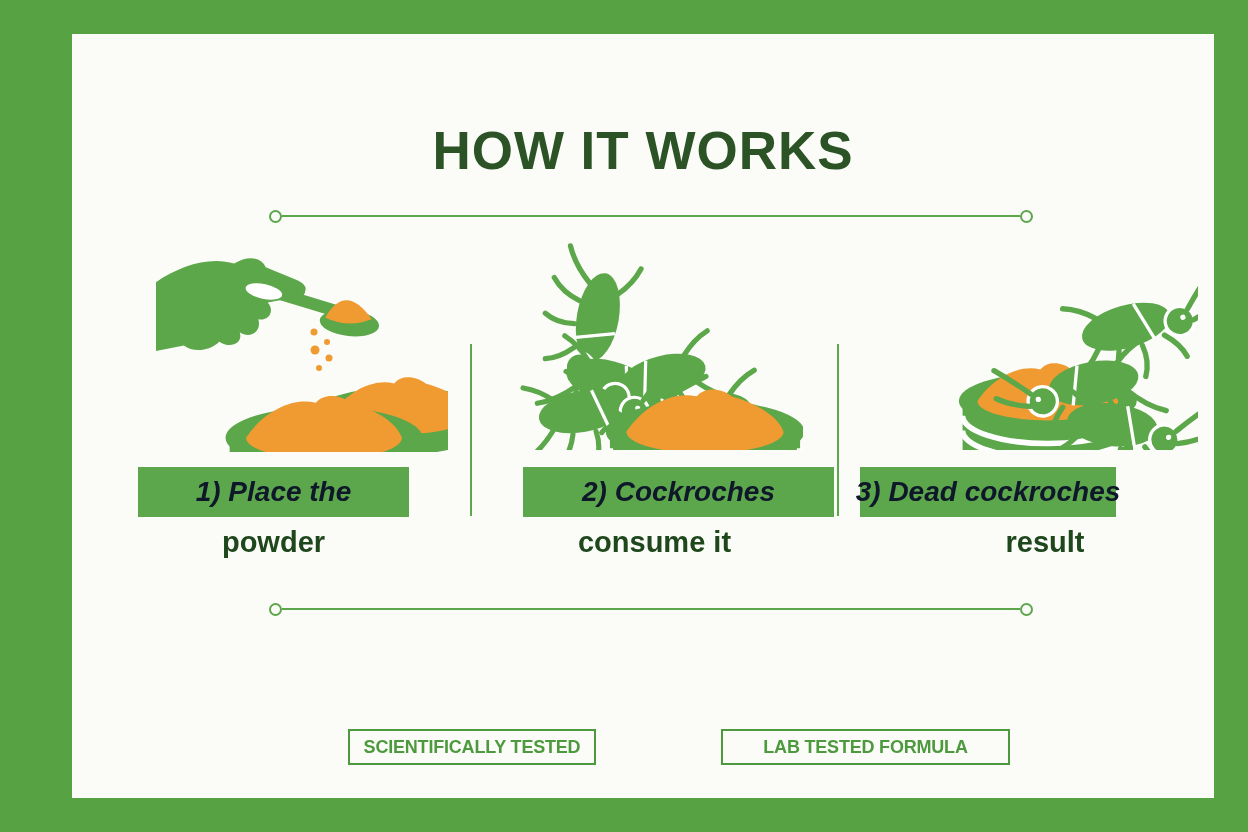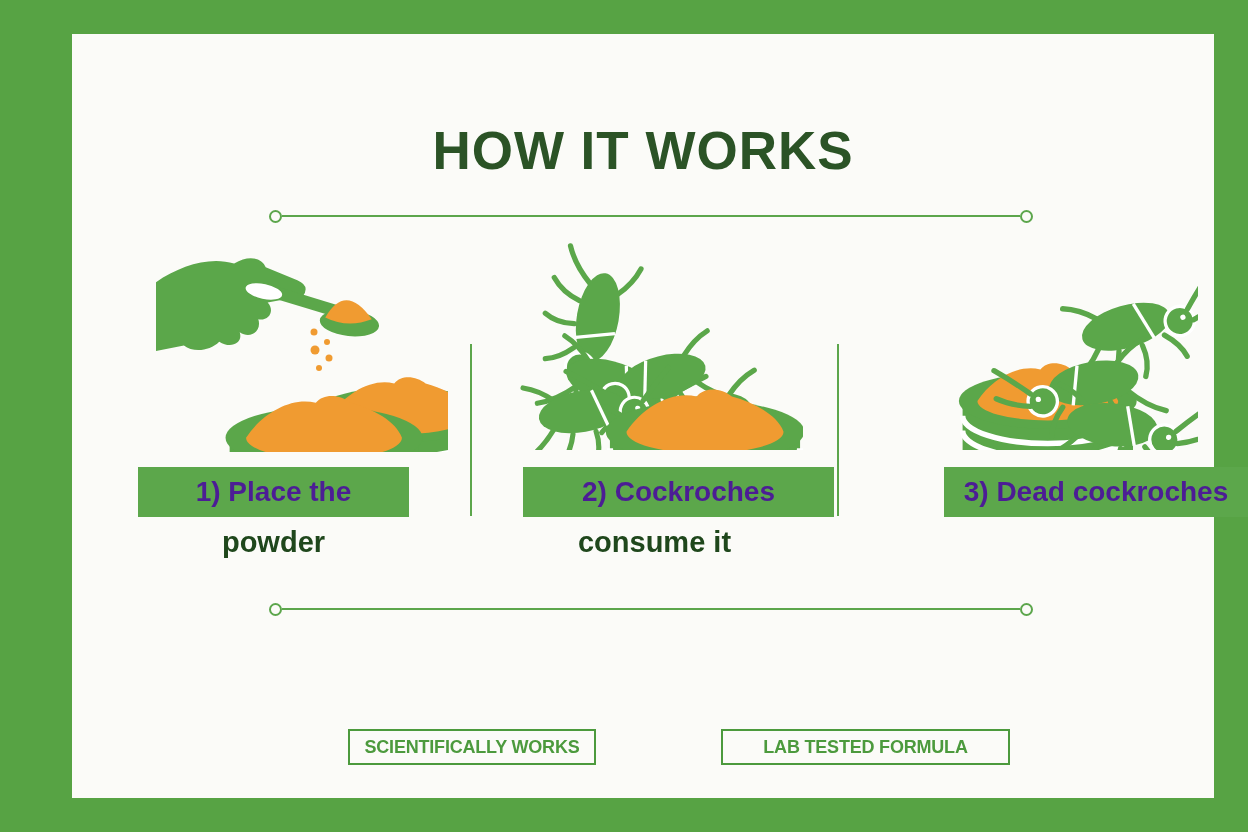--- a/index.html
+++ b/index.html
@@ -28,22 +28,22 @@
   .vrule { position:absolute; top:310px; width:2px; height:172px; background:var(--line-green,#5CA64C); }
   .v1 { left:398px; } .v2 { left:765px; }
 
   .stepbadge {
     position:absolute; top:433px; height:50px;
     background:var(--badge-green,#5CA74B);
     display:flex; align-items:center; justify-content:center;
   }
   .sb1 { left:66px;  width:271px; }
   .sb2 { left:451px; width:311px; }
-  .sb3 { left:872px; width:304px; }
-  .sbt { color:#4c1d95; font-size:28px; font-weight:bold; white-space:nowrap; }
+  .sb3 { left:788px; width:256px; }
+  .sbt { color:#0f172a; font-size:28px; font-weight:bold; white-space:nowrap;font-style:italic; }
 
   .caption {
     position:absolute; top:492px; text-align:center;
     font-size:29px; font-weight:bold; color:var(--caption-green,#1F471C);
   }
   .cp1 { left:66px;  width:271px; }
   .cp2 { left:451px; width:263px; }
   .cp3 { left:828px; width:290px; }
 
   .pill {
@@ -180,28 +180,29 @@
     </div>
     <div class="stepbadge sb2">
       <span class="sbt">2) Cockroches</span>
     </div>
     <div class="stepbadge sb3">
       <span class="sbt">3) Dead cockroches</span>
     </div>
 
     <div class="caption cp2">consume it</div>
     <div class="caption cp1">powder</div>
+    <div class="caption cp3">result</div>
 
     <div class="rule rule-bottom">
       <span class="dot"></span>
       <span class="ln"></span>
       <span class="dot"></span>
     </div>
 
     <div class="pill p1">
-      <span>SCIENTIFICALLY WORKS</span>
+      <span>SCIENTIFICALLY TESTED</span>
     </div>
     <div class="pill p2">
       <span>LAB TESTED FORMULA</span>
     </div>
 
   </div>
 </div>
 
 </body></html>

